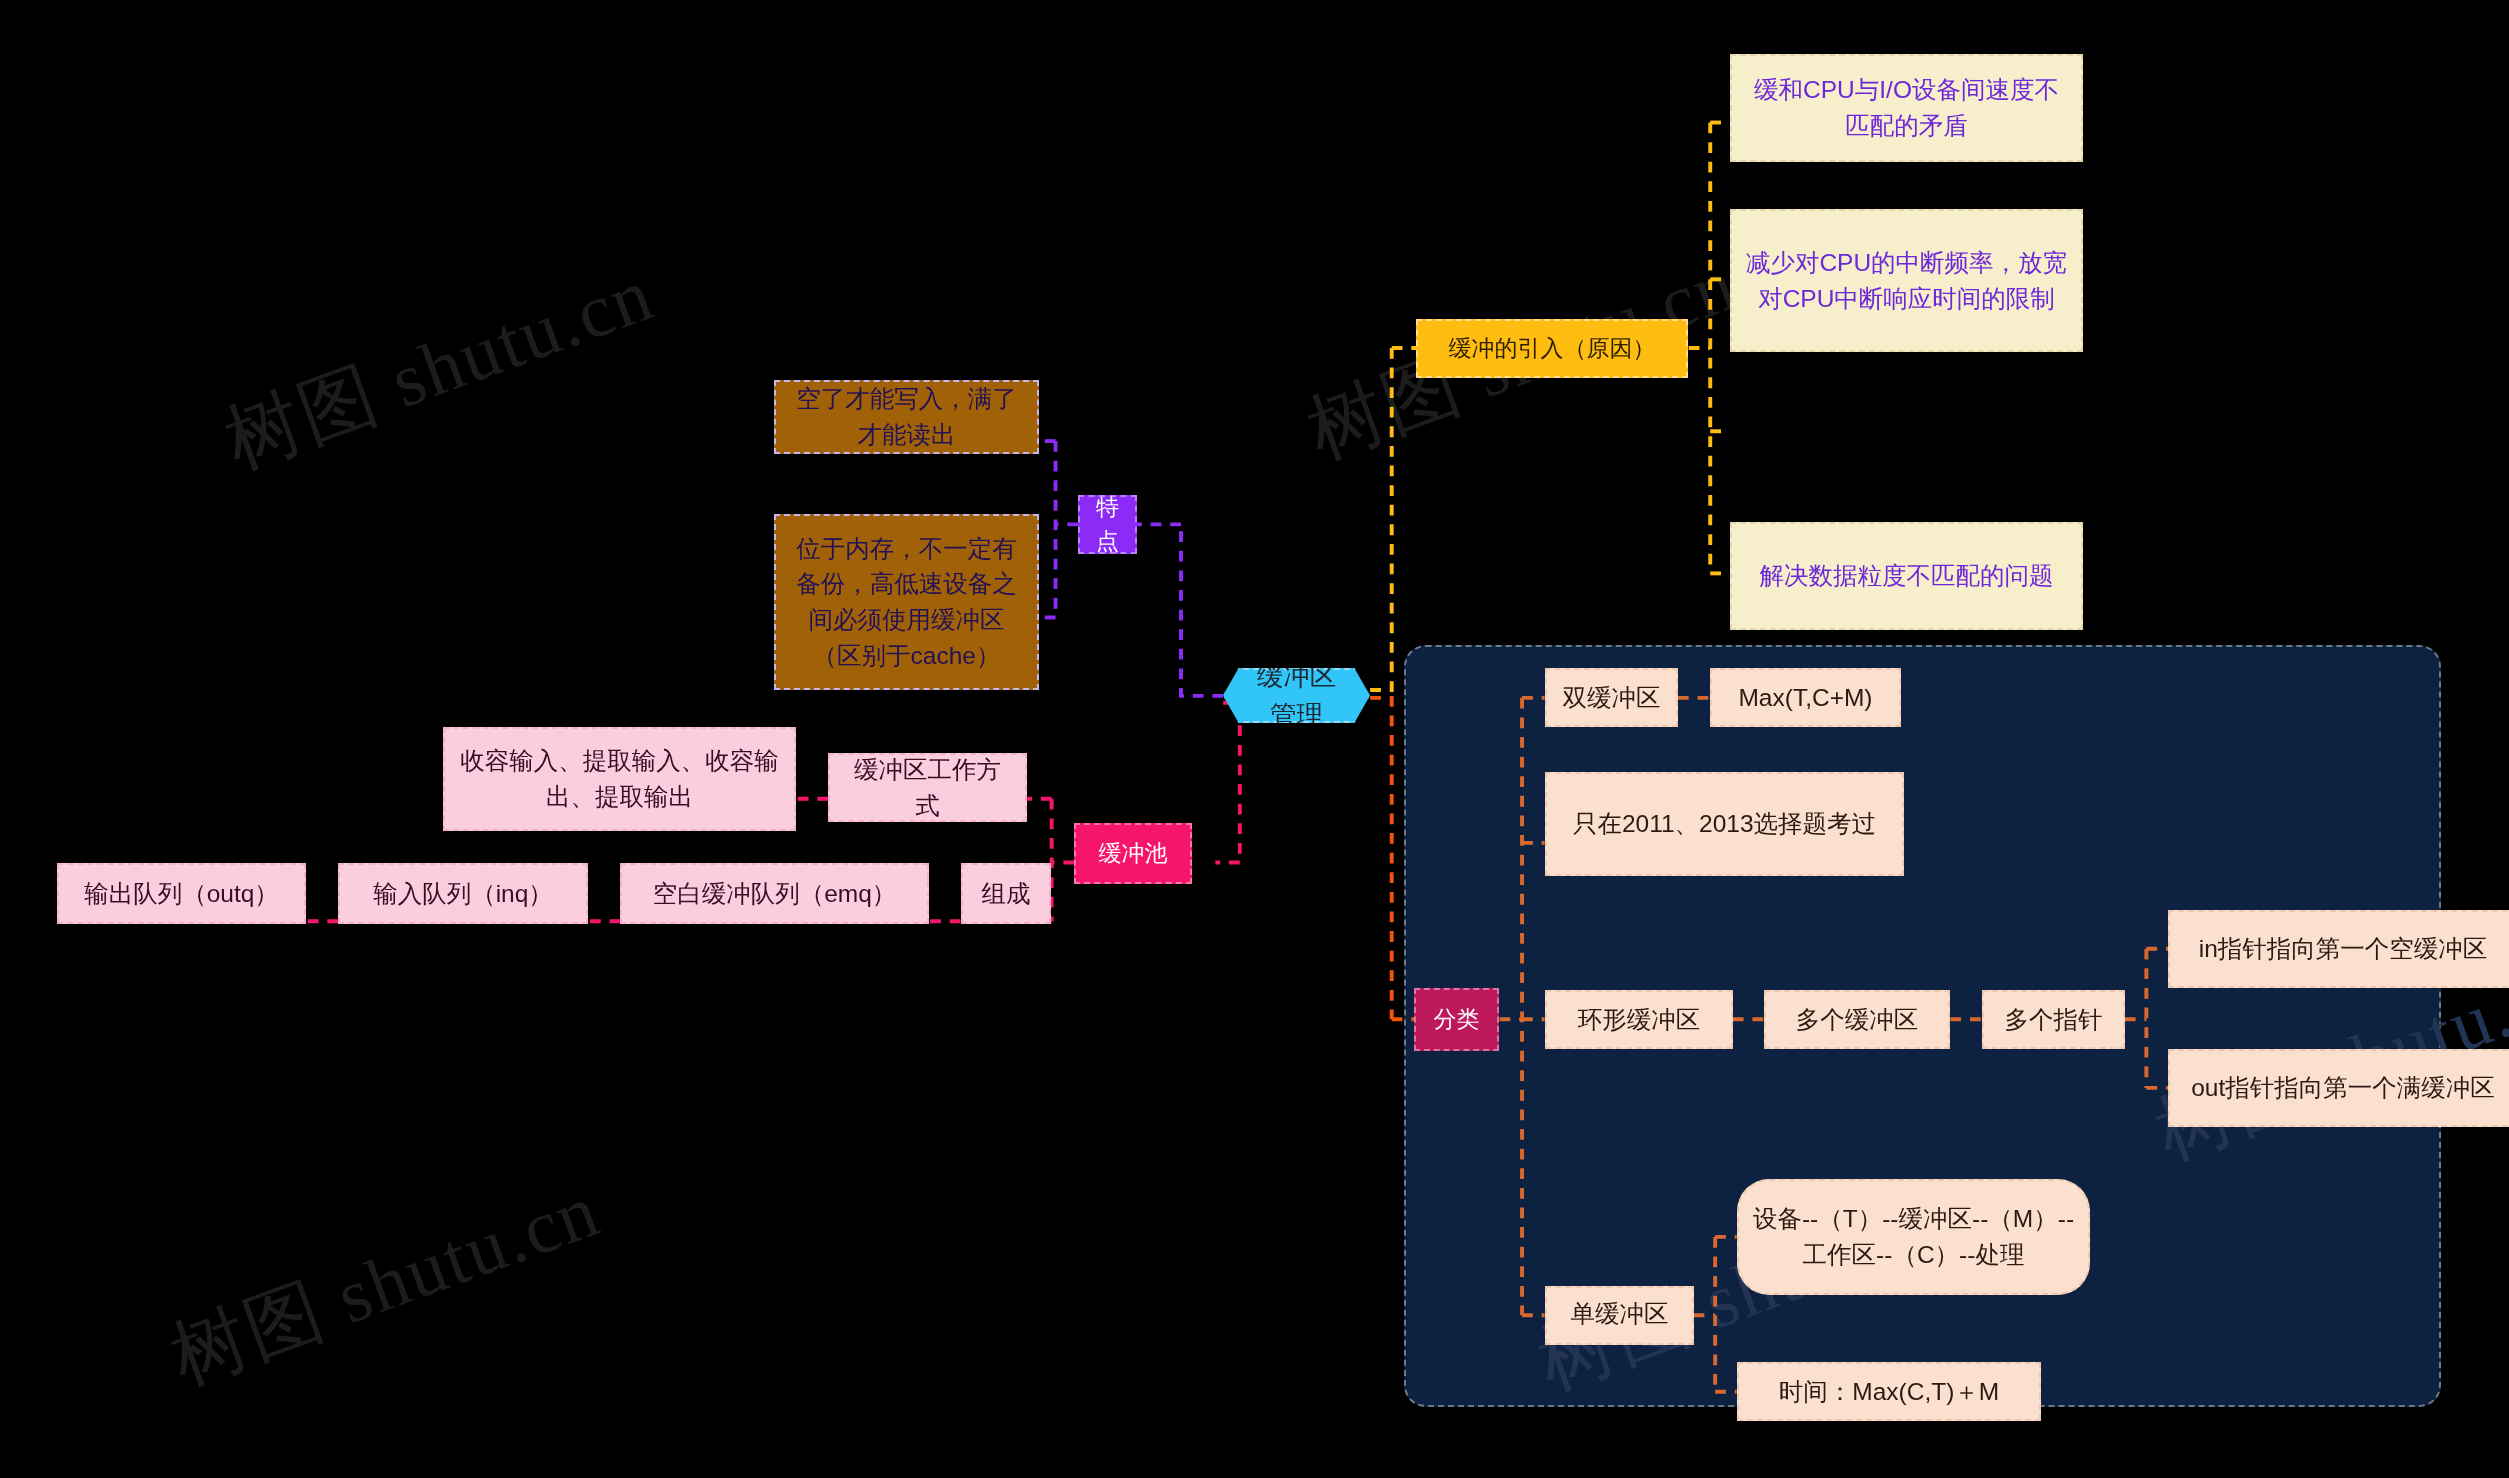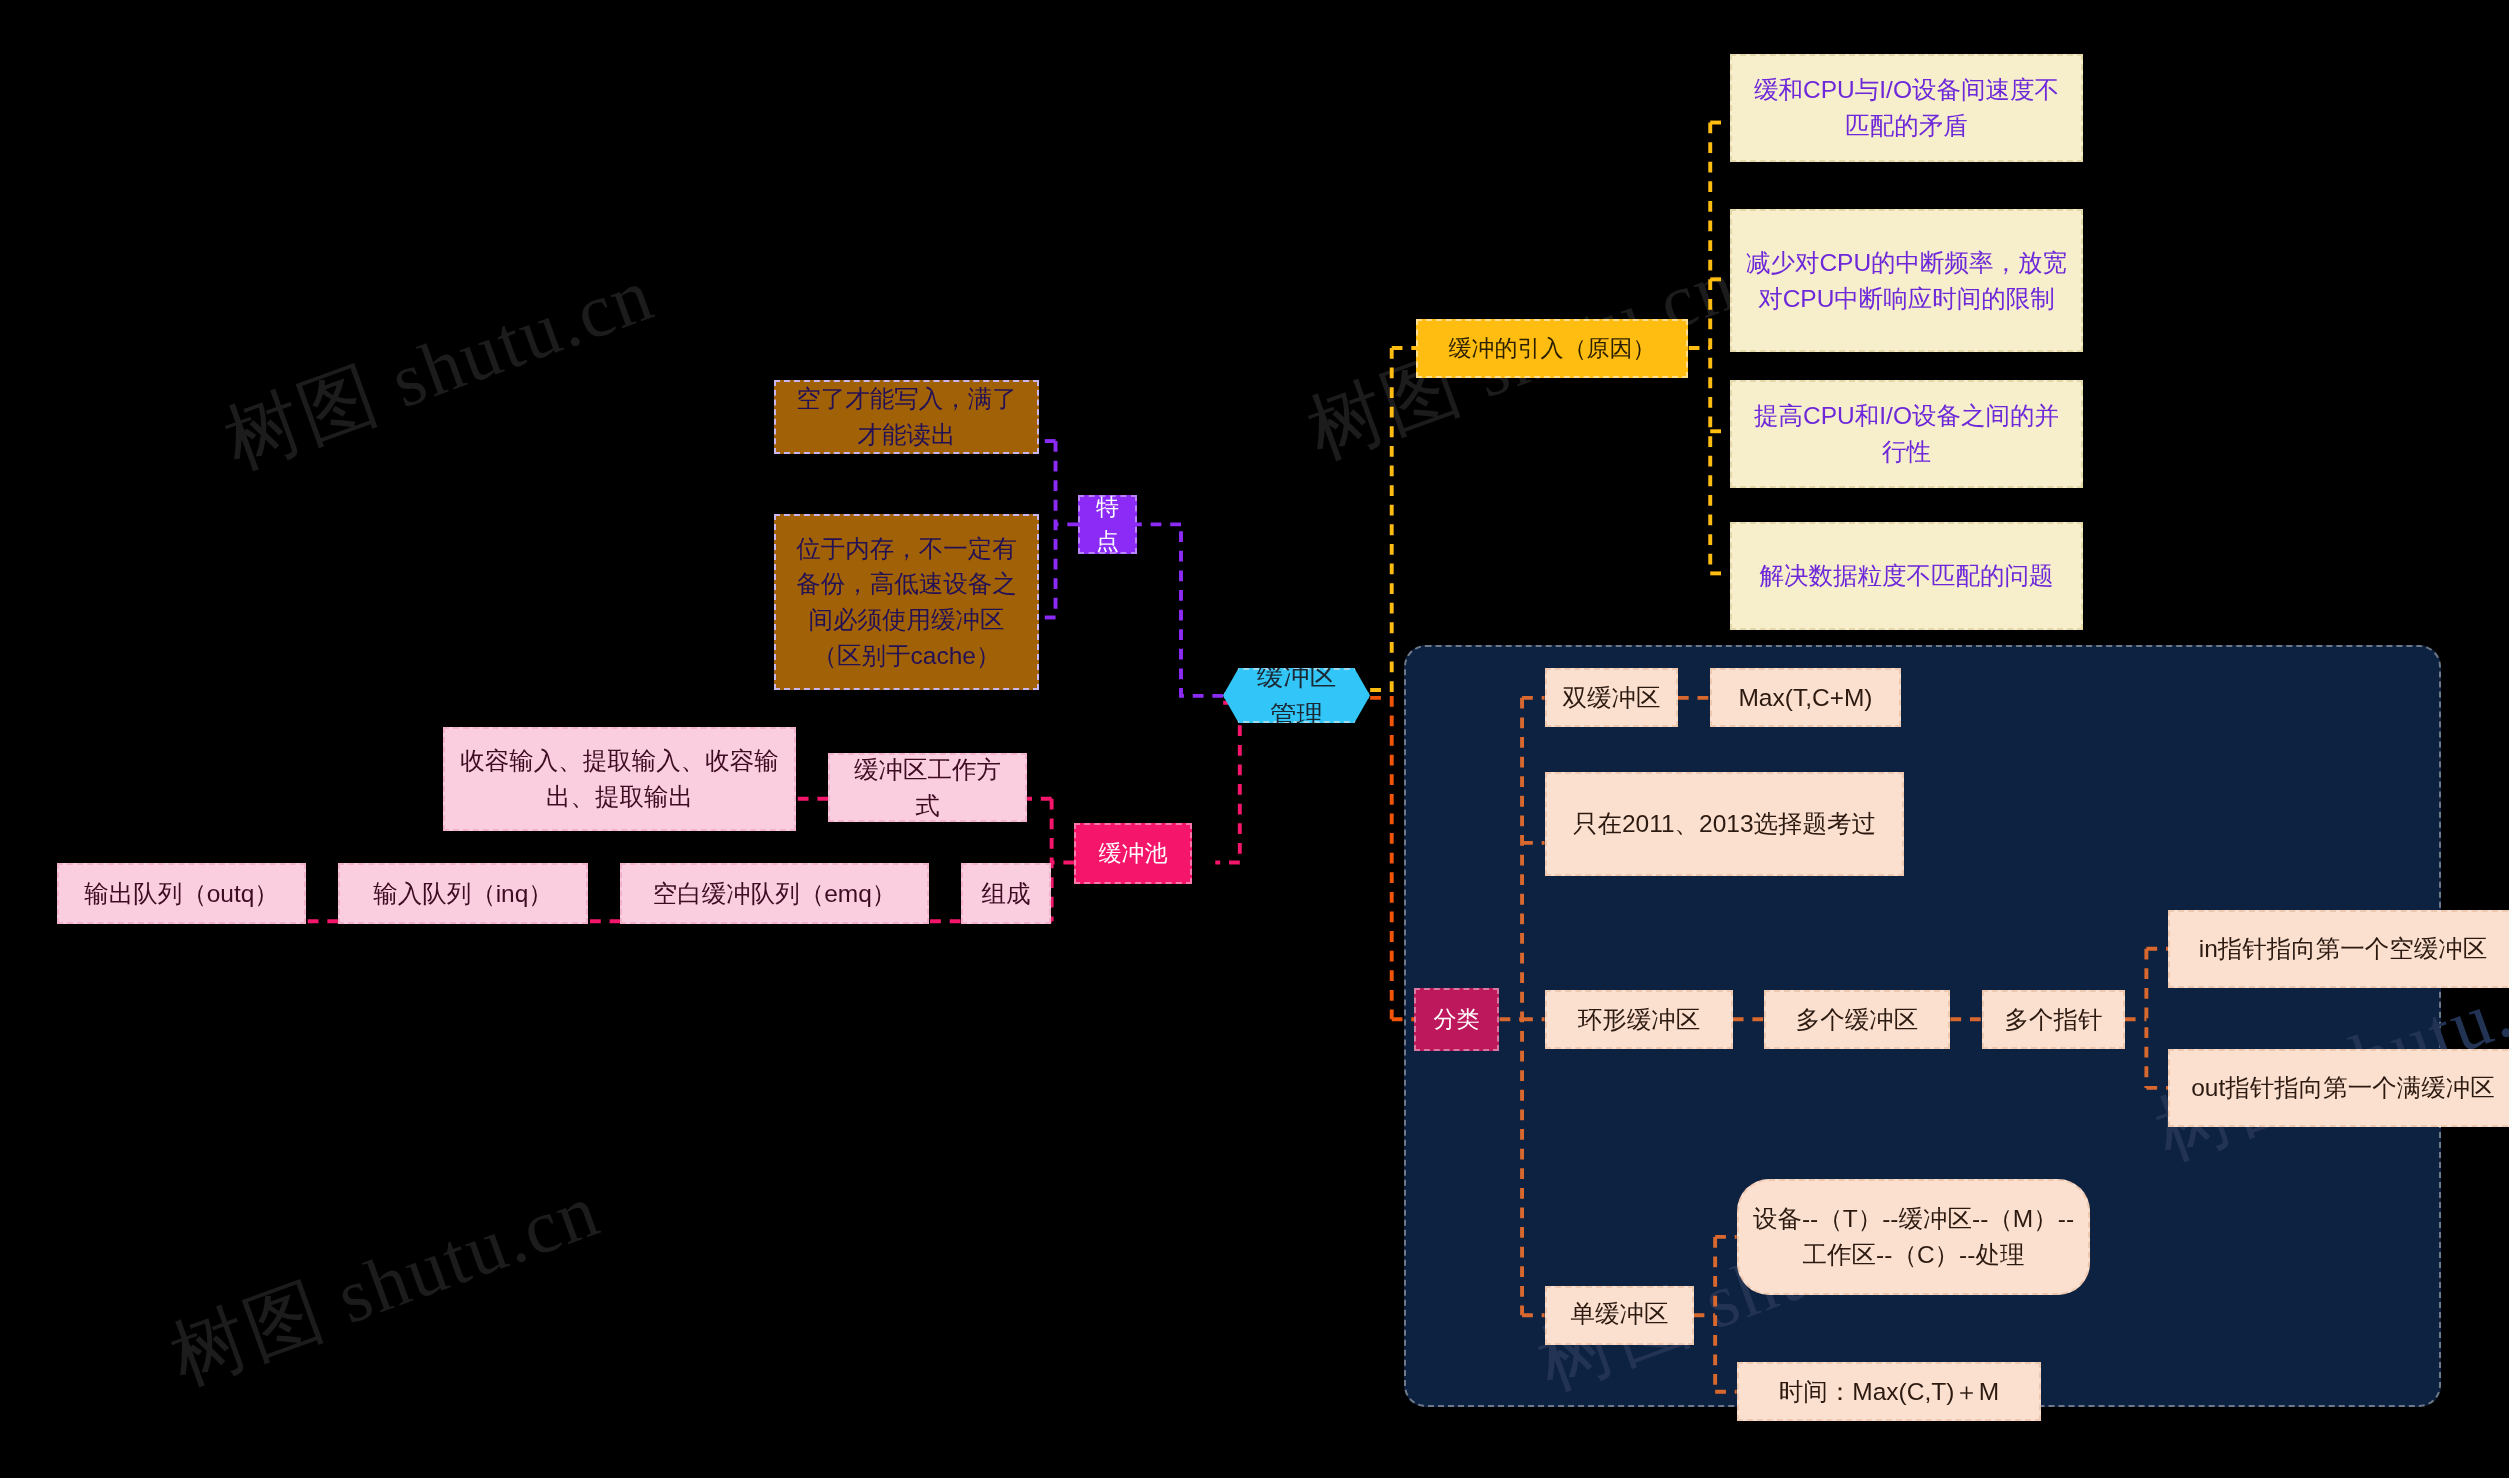--- a/index.html
+++ b/index.html
@@ -195,21 +195,20 @@
   <div class="node n-leaf rose" style="left:338px;top:863px;width:250px;height:61px;">输入队列（inq）</div>
 
   <div class="node n-leaf rose" style="left:57px;top:863px;width:249px;height:61px;">输出队列（outq）</div>
 
   <div class="node n-topic amber" style="left:1416px;top:319px;width:272px;height:59px;">缓冲的引入（原因）</div>
 
   <div class="node n-leaf cream" style="left:1730px;top:54px;width:353px;height:108px;">缓和CPU与I/O设备间速度不匹配的矛盾</div>
 
   <div class="node n-leaf cream" style="left:1730px;top:209px;width:353px;height:143px;">减少对CPU的中断频率，放宽对CPU中断响应时间的限制</div>
 
-  <div class="node n-leaf cream" style="left:1730px;top:380px;width:353px;height:108px;">提高CPU和I/O设备之间的并行性</div>
 
   <div class="node n-leaf cream" style="left:1730px;top:522px;width:353px;height:108px;">解决数据粒度不匹配的问题</div>
 
   <div class="node n-topic orange" style="left:1414px;top:988px;width:85px;height:63px;">分类</div>
 
   <div class="node n-leaf peach" style="left:1545px;top:668px;width:133px;height:59px;">双缓冲区</div>
 
   <div class="node n-leaf peach" style="left:1710px;top:668px;width:191px;height:59px;">Max(T,C+M)</div>
 
   <div class="node n-leaf peach" style="left:1545px;top:772px;width:359px;height:104px;">只在2011、2013选择题考过</div>

